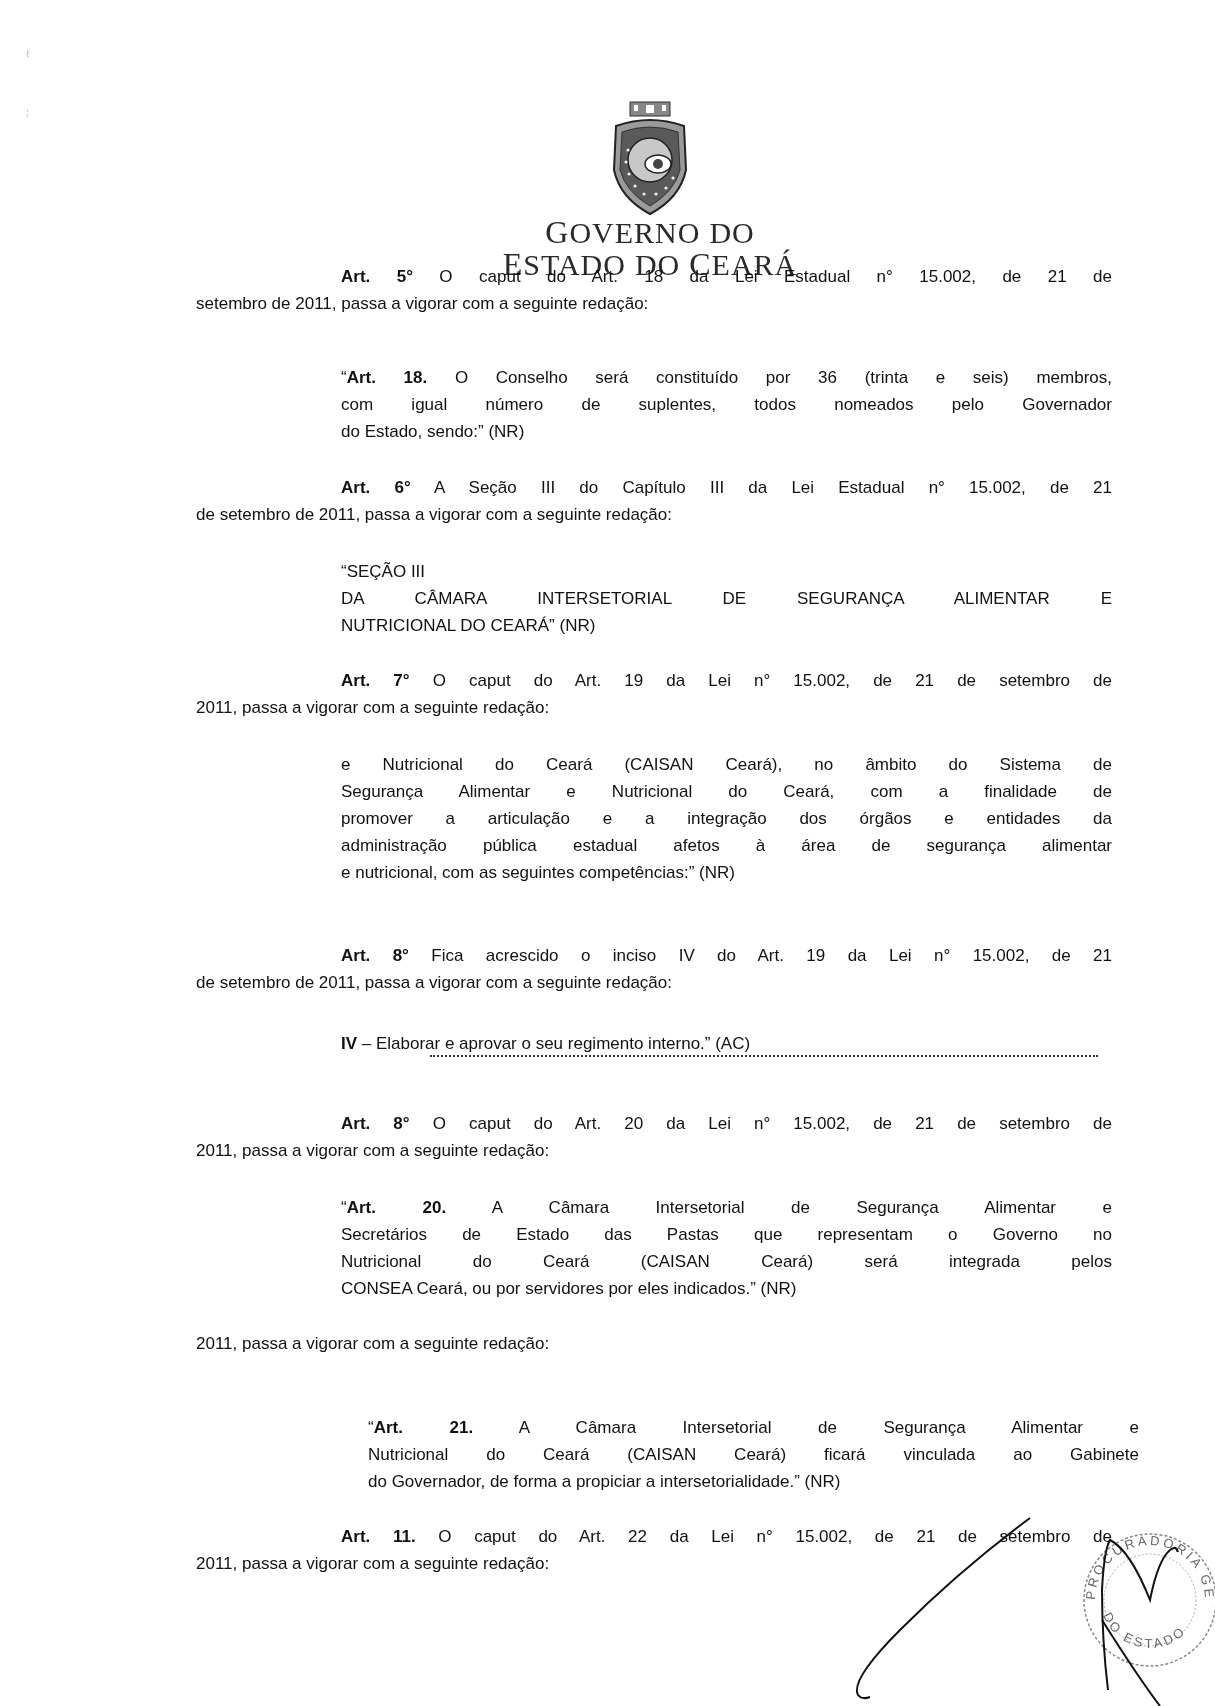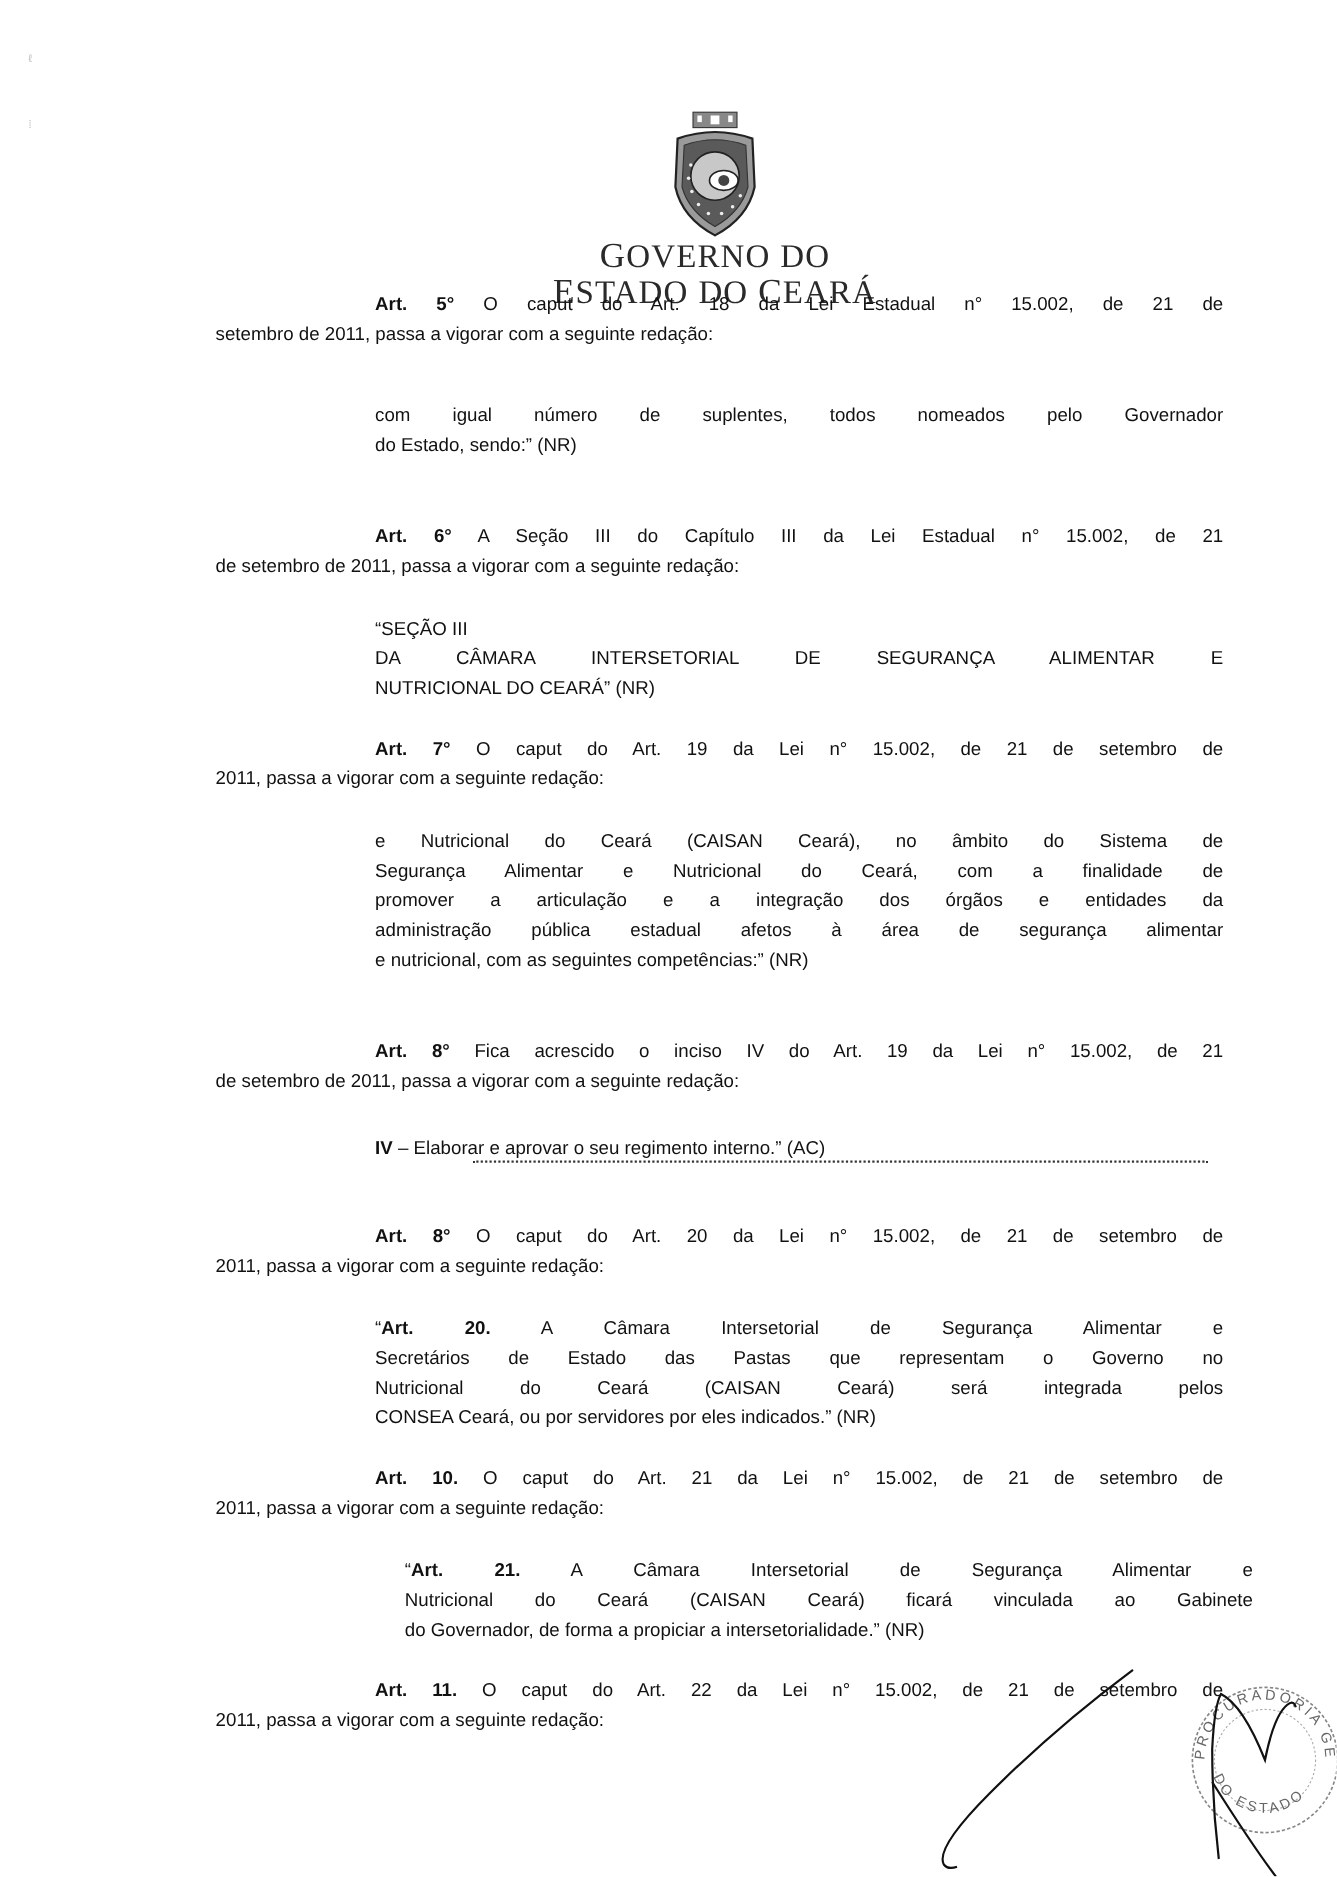--- a/index.html
+++ b/index.html
@@ -71,20 +71,21 @@
     <span class="sc">DO</span>
     <span>C</span><span class="sc">EARÁ</span>
   </div>
 
   <div class="para art" style="top:263px;">
     <span class="line"><b>Art. 5°</b><span> O caput do Art. 18 da Lei Estadual n° 15.002, de 21 de</span></span>
     <span class="line last" style="text-indent:0">setembro de 2011, passa a vigorar com a seguinte redação:</span>
   </div>
 
   <div class="para quote" style="top:364px;">
+    <span class="line"><span>“</span><b>Art. 18.</b><span> O Conselho será constituído por 36 (trinta e seis) membros,</span></span>
     <span class="line">com igual número de suplentes, todos nomeados pelo Governador</span>
     <span class="line last">do Estado, sendo:” (NR)</span>
   </div>
 
   <div class="para art" style="top:474px;">
     <span class="line"><b>Art. 6°</b><span> A Seção III do Capítulo III da Lei Estadual n° 15.002, de 21</span></span>
     <span class="line last" style="text-indent:0">de setembro de 2011, passa a vigorar com a seguinte redação:</span>
   </div>
 
   <div class="para quote" style="top:558px;">
@@ -122,21 +123,20 @@
   </div>
 
   <div class="para quote" style="top:1194px;">
     <span class="line"><span>“</span><b>Art. 20.</b><span> A Câmara Intersetorial de Segurança Alimentar e</span></span>
     <span class="line">Secretários de Estado das Pastas que representam o Governo no</span>
     <span class="line">Nutricional do Ceará (CAISAN Ceará) será integrada pelos</span>
     <span class="line last">CONSEA Ceará, ou por servidores por eles indicados.” (NR)</span>
   </div>
 
   <div class="para art" style="top:1330px;">
-    <span class="line"><b>Art. 10.</b><span> O caput do Art. 21 da Lei n° 15.002, de 21 de setembro de</span></span>
     <span class="line last" style="text-indent:0">2011, passa a vigorar com a seguinte redação:</span>
   </div>
 
   <div class="para quote" style="top:1414px;margin-left:27px;">
     <span class="line"><span>“</span><b>Art. 21.</b><span> A Câmara Intersetorial de Segurança Alimentar e</span></span>
     <span class="line">Nutricional do Ceará (CAISAN Ceará) ficará vinculada ao Gabinete</span>
     <span class="line last">do Governador, de forma a propiciar a intersetorialidade.” (NR)</span>
   </div>
 
   <div class="para art" style="top:1523px;">

